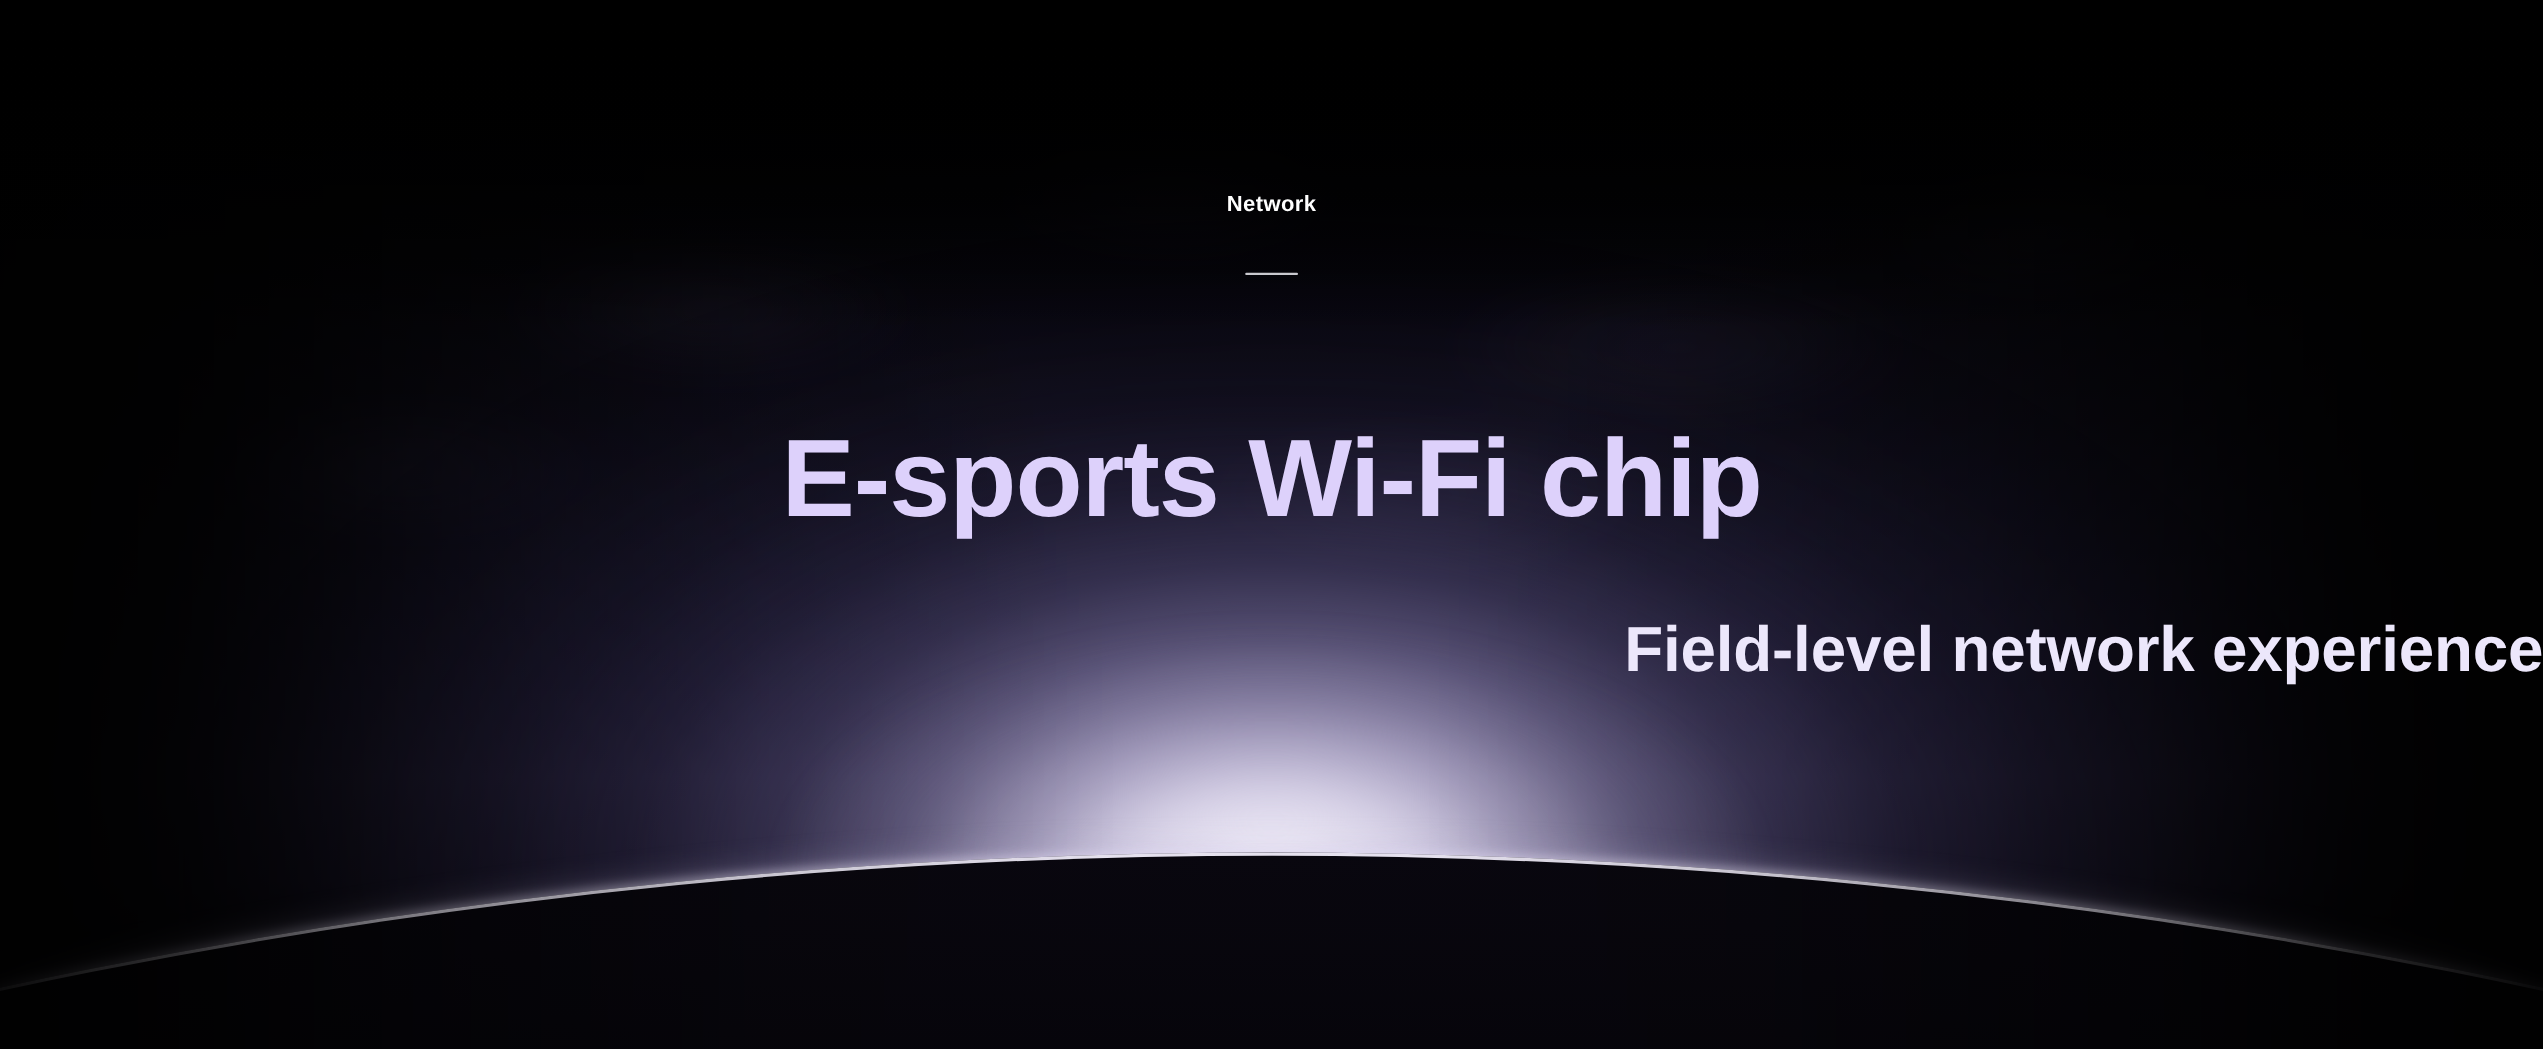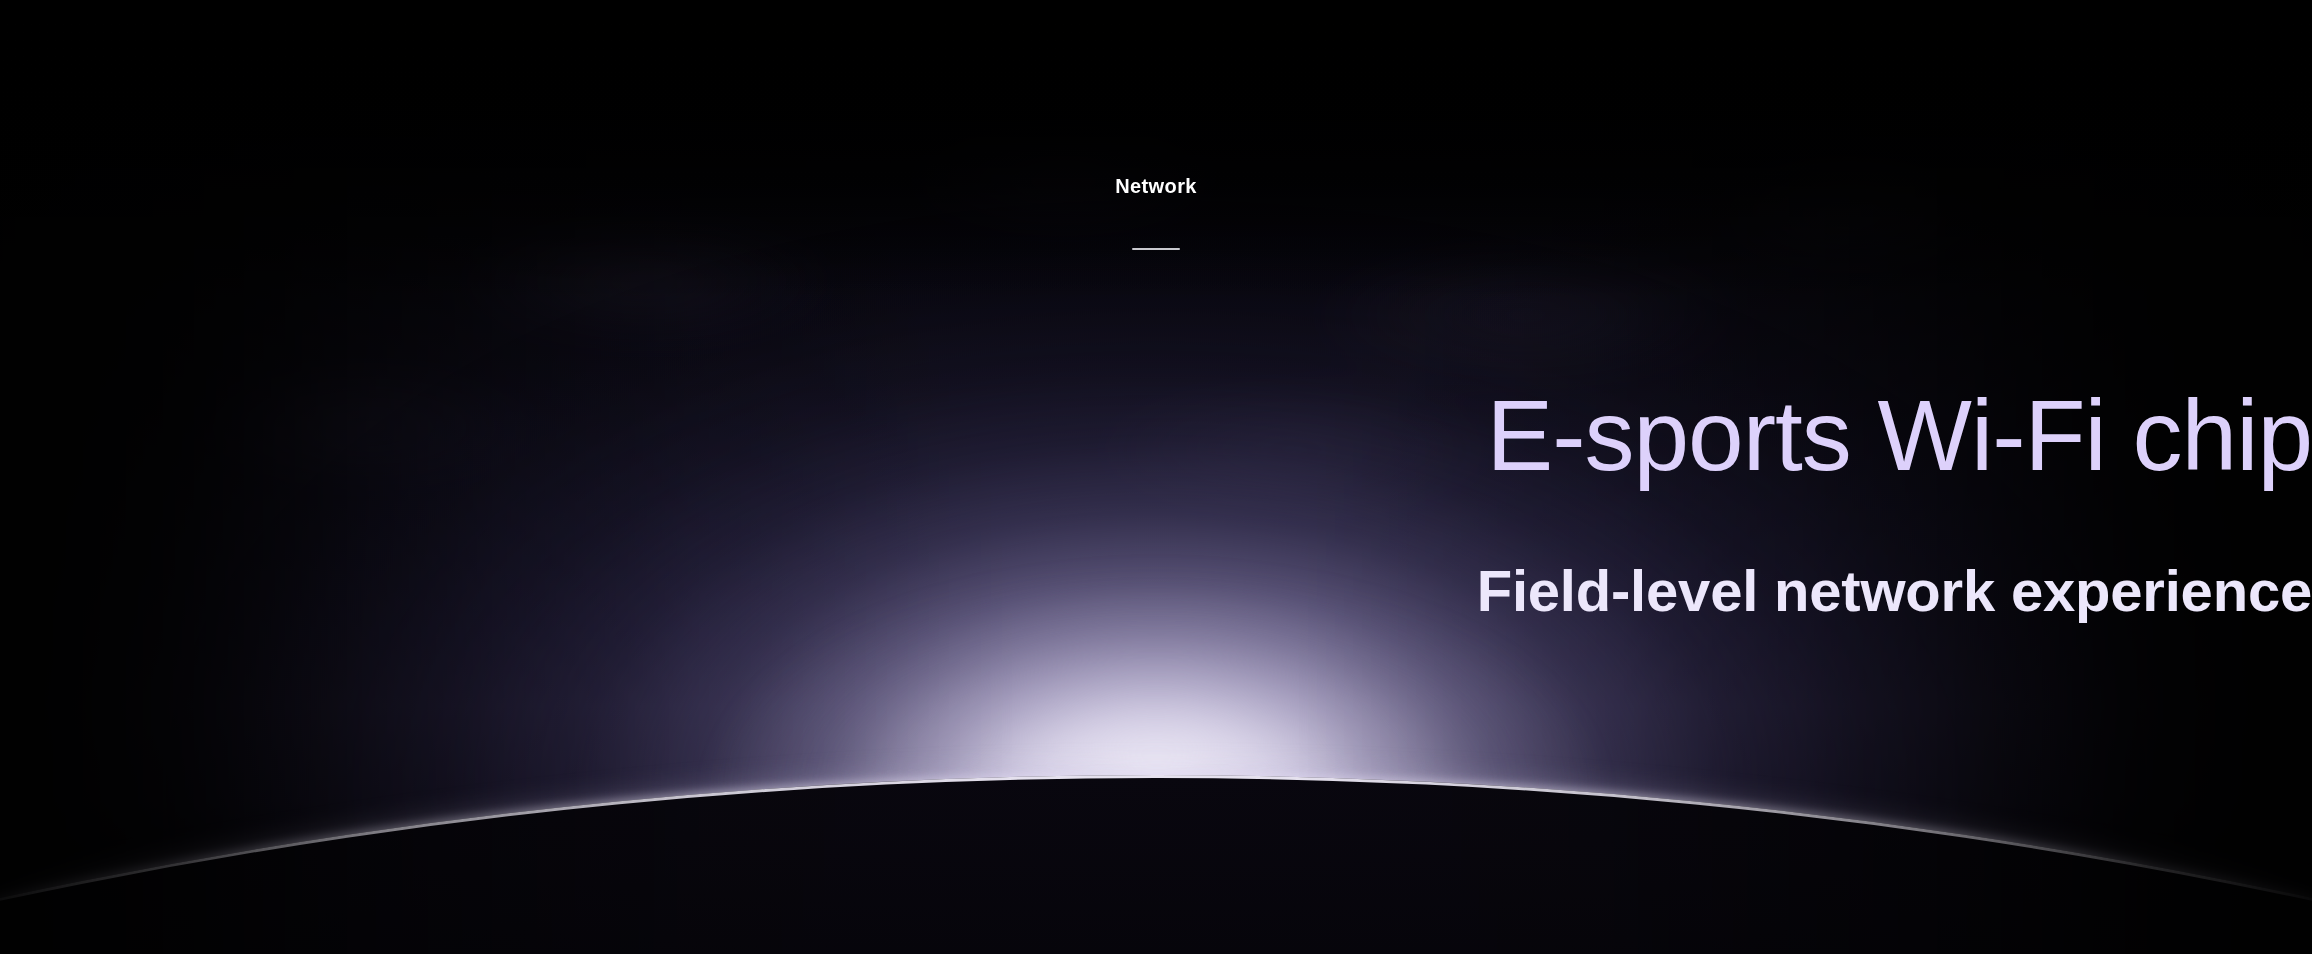--- a/index.html
+++ b/index.html
@@ -232,26 +232,25 @@
     background: #c9c9cf;
     border-radius: 1px;
   }
 
   .headline {
     position: absolute;
     left: 0;
     right: 0;
     top: 312px;
     font-size: 100px;
-    font-weight: 400;
+    font-weight: 700;
     letter-spacing: -1px;
     line-height: 1.12;
     color: #ddd1fb;
     white-space: nowrap;
-    text-align: right;
   }
 
   .subhead {
     position: absolute;
     left: 0;
     right: 0;
     top: 508px;
     font-size: 58px;
     font-weight: 700;
     letter-spacing: -0.2px;

